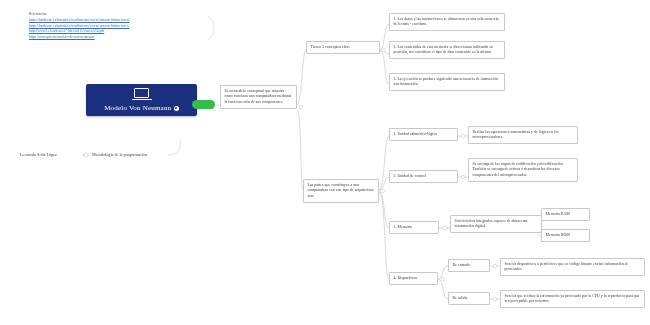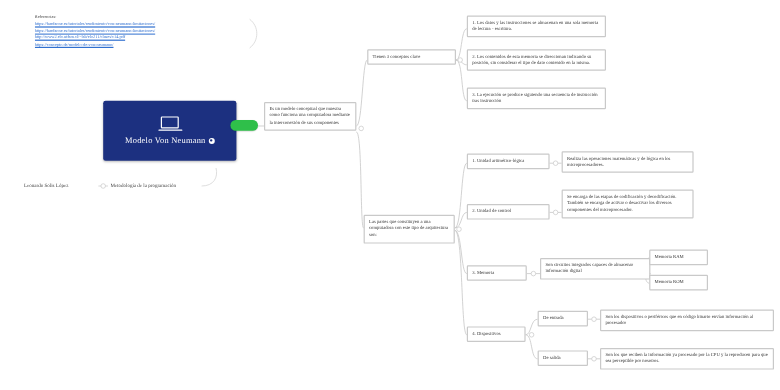--- a/index.html
+++ b/index.html
@@ -40,21 +40,21 @@
     border-radius: 1px;
     letter-spacing: 0.02px;
   }
 
   
   #central {
     position: absolute;
     left: 86px;
     top: 84px;
     width: 111px;
-    height: 50px;
+    height: 32px;
     background: #1c3080;
     border: none;
     border-radius: 2px;
     color: #ffffff;
     display: flex;
     flex-direction: column;
     align-items: center;
     justify-content: center;
     gap: 2px;
     box-shadow: 0 1px 2px rgba(0,0,0,0.25);

